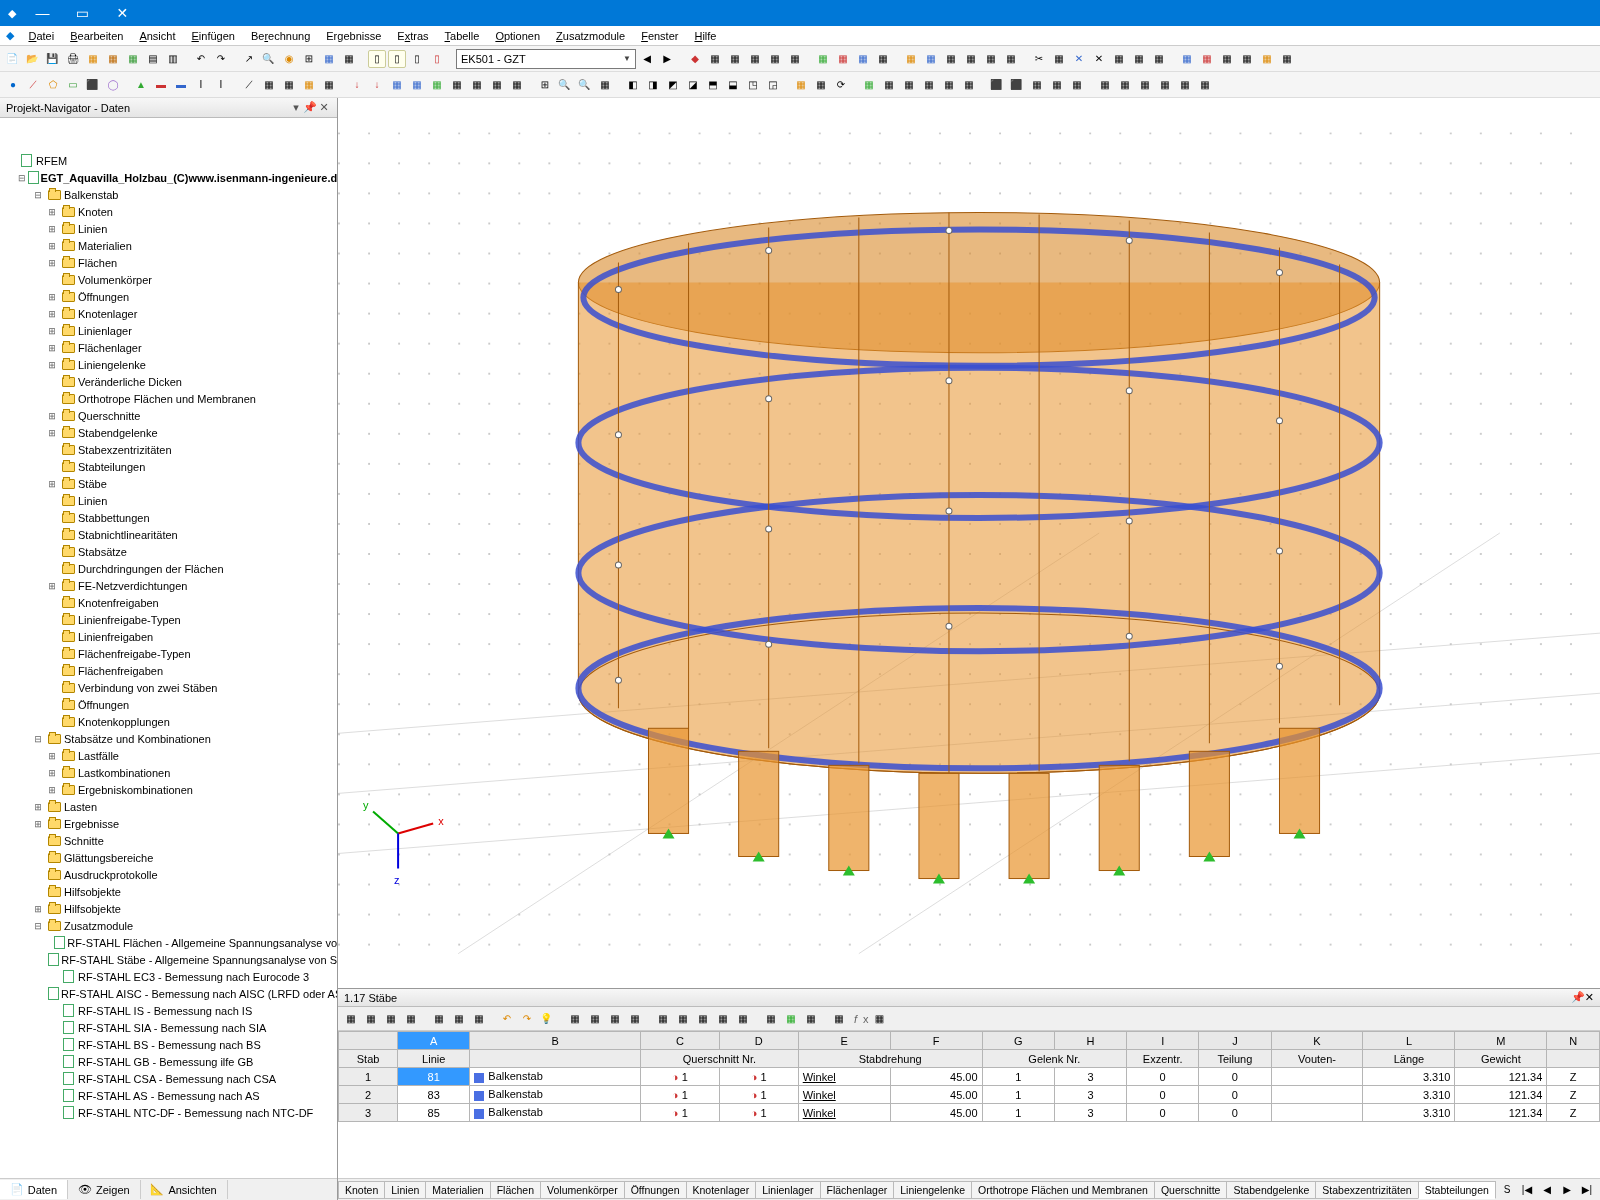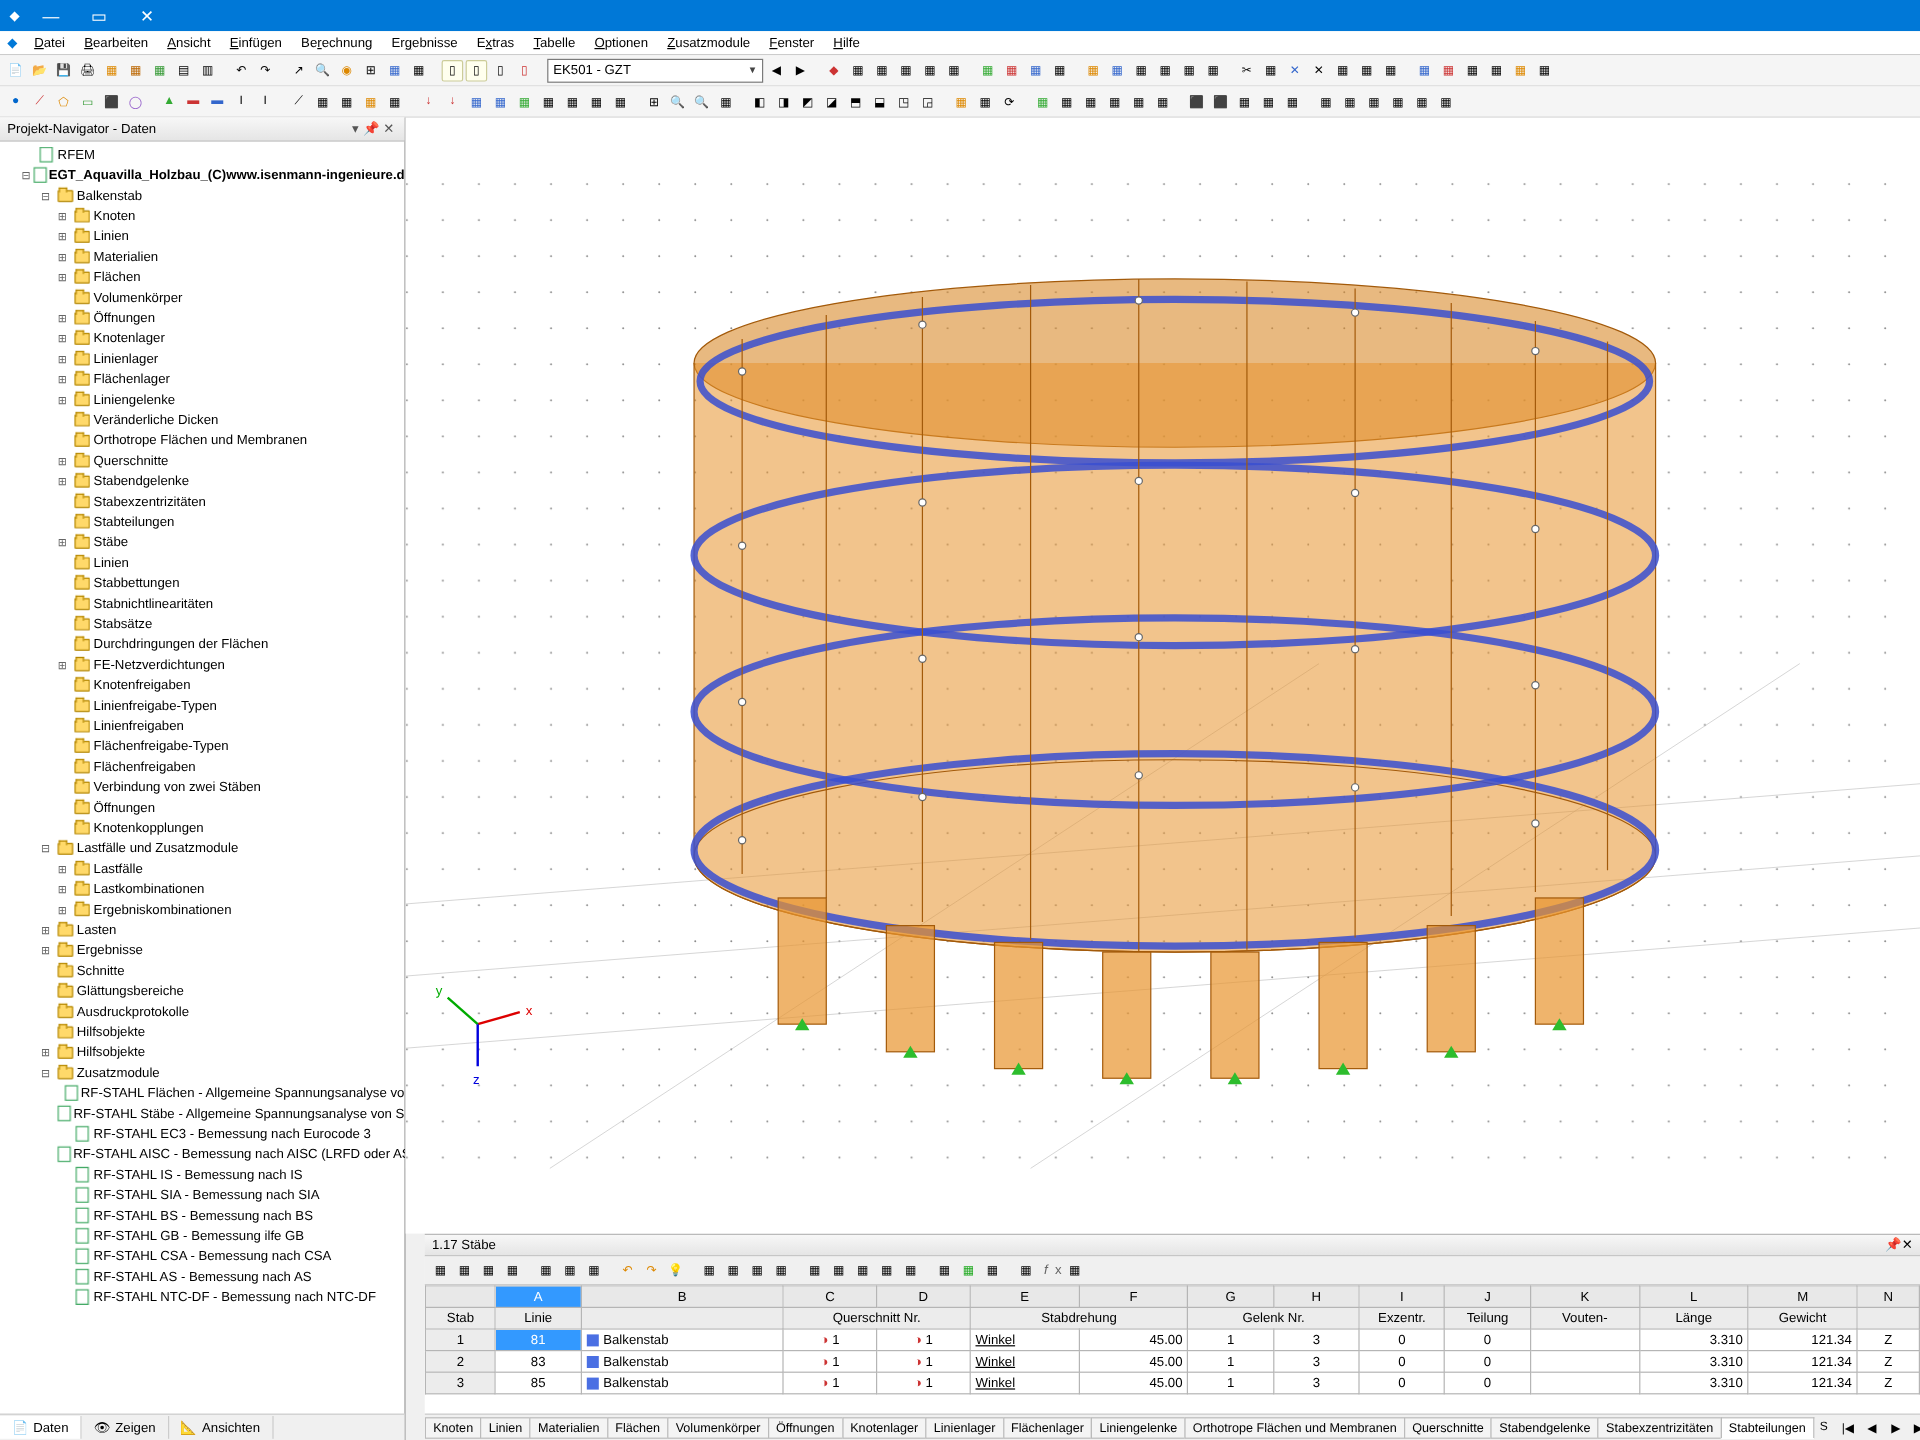--- a/index.html
+++ b/index.html
@@ -26,35 +26,35 @@
 .ficon { display: inline-flex; width: 16px; height: 14px; align-items: center; justify-content: center; margin: 0 2px; }
 .folder { width: 13px; height: 10px; background: #ffd96a; border: 1px solid #b38600; border-radius: 1px; position: relative; }
 .folder::before { content: ""; position: absolute; top: -3px; left: 0; width: 5px; height: 3px; background: #ffd96a; border: 1px solid #b38600; border-bottom: none; }
 .doc { width: 11px; height: 13px; background: #fff; border: 1px solid #4a6; position: relative; }
 .bottom-tabs { height: 22px; display: flex; align-items: center; border-top: 1px solid #ccc; background: #f0f0f0; }
 .btab { padding: 3px 10px; border-right: 1px solid #ccc; display: flex; align-items: center; gap: 4px; }
 .btab.active { background: #fff; }
 .content { flex: 1; display: flex; flex-direction: column; min-width: 0; }
 .viewport { flex: 1; background: #fff; position: relative; overflow: hidden; }
 .model-svg { width: 100%; height: 100%; }
-.table-pane { height: 172px; border-top: 1px solid #999; background: #f5f5f5; display: flex; flex-direction: column; margin-left: 16px; }
+.table-pane { height: 212px; border-top: 1px solid #999; background: #f5f5f5; display: flex; flex-direction: column; }
 .table-title { height: 18px; background: linear-gradient(#f7f7f7,#e5e5e5); display: flex; align-items: center; padding: 0 6px; border-bottom: 1px solid #bbb; }
 .table-toolbar { height: 24px; display: flex; align-items: center; padding: 0 4px; gap: 2px; border-bottom: 1px solid #ccc; background: #f0f0f0; }
 .grid { flex: 1; background: #fff; overflow: auto; }
 table.data { border-collapse: collapse; width: 100%; table-layout: fixed; }
 table.data th, table.data td { border: 1px solid #b5b5b5; padding: 1px 4px; font-size: 11px; text-align: center; background: #fff; height: 18px; overflow: hidden; }
 table.data th { background: #ececec; font-weight: normal; }
 table.data th.colhdr { background: #e8e8e8; }
 table.data th.colA { background: #3399ff; color: #fff; }
 table.data td.rowhdr { background: #ececec; }
 table.data td.sel { background: #3399ff; color: #fff; }
 .table-tabs { height: 22px; display: flex; align-items: center; background: #f0f0f0; border-top: 1px solid #ccc; overflow: hidden; }
 .ttab { padding: 2px 6px; border: 1px solid #bbb; margin-right: -1px; background: #f4f4f4; font-size: 10.5px; white-space: nowrap; }
 .ttab.active { background: #fff; border-bottom-color: #fff; }
-.i1 { padding-left: 16px; } .i2 { padding-left: 18px; } .i3 { padding-left: 32px; } .i4 { padding-left: 46px; }
+.i1 { padding-left: 4px; margin-top: 32px; } .i2 { padding-left: 18px; } .i3 { padding-left: 32px; } .i4 { padding-left: 46px; }
 </style>
 </head>
 <body>
 
 <div class="titlebar">
   <span style="margin-right:6px">◆</span>
   <span class="winbtn">―</span>
   <span class="winbtn">▭</span>
   <span class="winbtn">✕</span>
 </div>
@@ -459,21 +459,21 @@
           <span class="ficon">
             <span class="folder"></span>
           </span>
           <span>Knotenkopplungen</span>
         </div>
         <div class="tree-row i3">
           <span class="tw">⊟</span>
           <span class="ficon">
             <span class="folder"></span>
           </span>
-          <span>Lastfälle und Zusatzmodule</span>
+          <span>Stabsätze und Kombinationen</span>
         </div>
         <div class="tree-row i4">
           <span class="tw">⊞</span>
           <span class="ficon">
             <span class="folder"></span>
           </span>
           <span>Lastfälle</span>
         </div>
         <div class="tree-row i4">
           <span class="tw">⊞</span>

